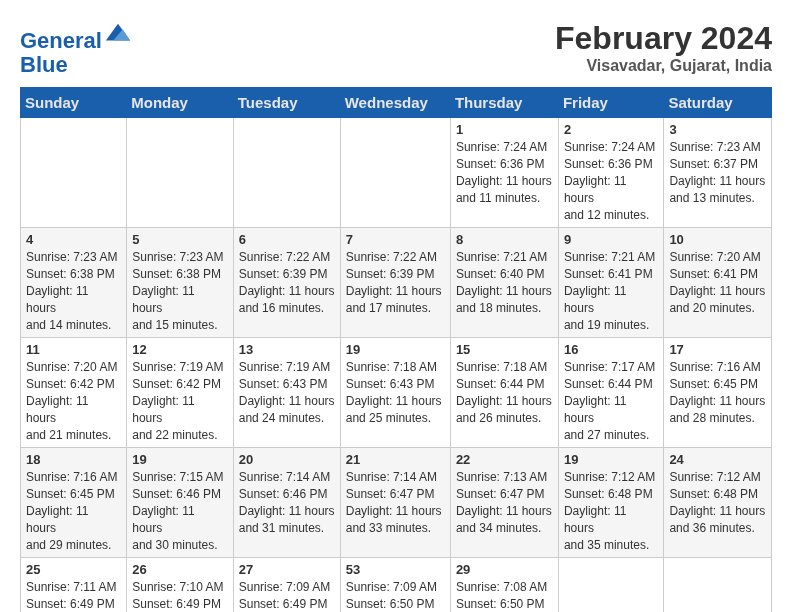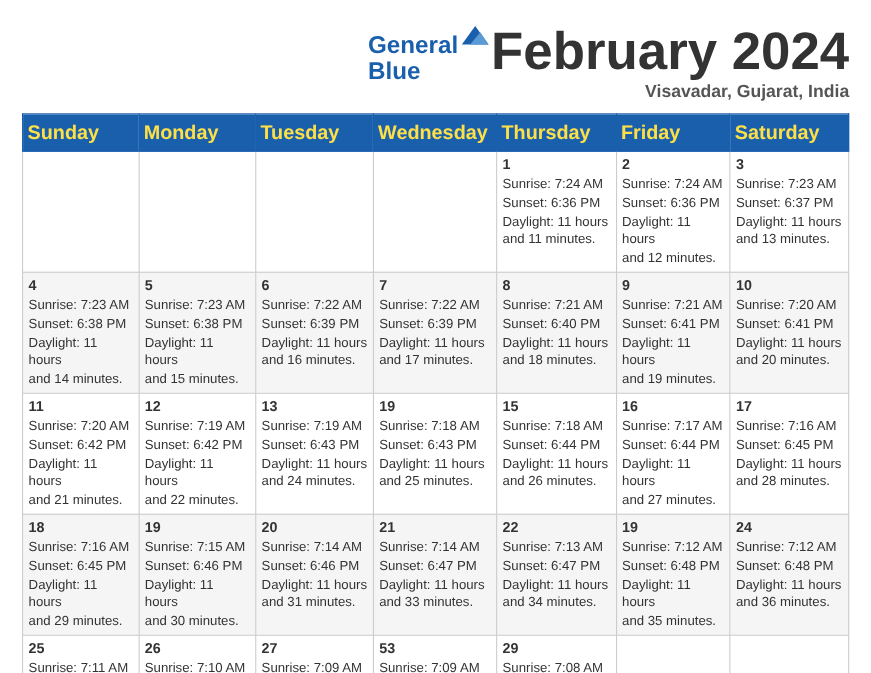--- a/index.html
+++ b/index.html
@@ -5,21 +5,21 @@
     * { box-sizing: border-box; margin: 0; padding: 0; }
     body {
       font-family: Arial, sans-serif;
       background: #fff;
       width: 792px;
       min-height: 612px;
       padding: 20px;
     }
     .header {
       display: flex;
-      justify-content: flex-end;
+      justify-content: space-between;
       align-items: flex-start;
       margin-bottom: 10px;
     }
     .logo {
       display: flex;
       align-items: center;
     }
     .logo-text {
       font-size: 22px;
       font-weight: bold;
@@ -31,40 +31,40 @@
     }
     .logo-icon {
       width: 28px;
       height: 28px;
       margin-left: 2px;
     }
     .title-block {
       text-align: right;
     }
     .month-title {
-      font-size: 48px;
+      font-size: 32px;
       font-weight: bold;
       color: #333;
     }
     .location {
       font-size: 16px;
       color: #555;
       font-weight: bold;
     }
     table {
       width: 100%;
       border-collapse: collapse;
       font-size: 11px;
     }
     thead tr th {
       background-color: #1a5fac;
-      color: #fde047;
+      color: #e5e5e5;
       padding: 6px 4px;
       text-align: left;
-      font-size: 18px;
+      font-size: 15px;
       font-weight: bold;
       border: 1px solid #1a5fac;
     }
     tbody tr td {
       border: 1px solid #ccc;
       vertical-align: top;
       padding: 4px 5px;
       height: 90px;
       width: 113px;
       background: #fff;

